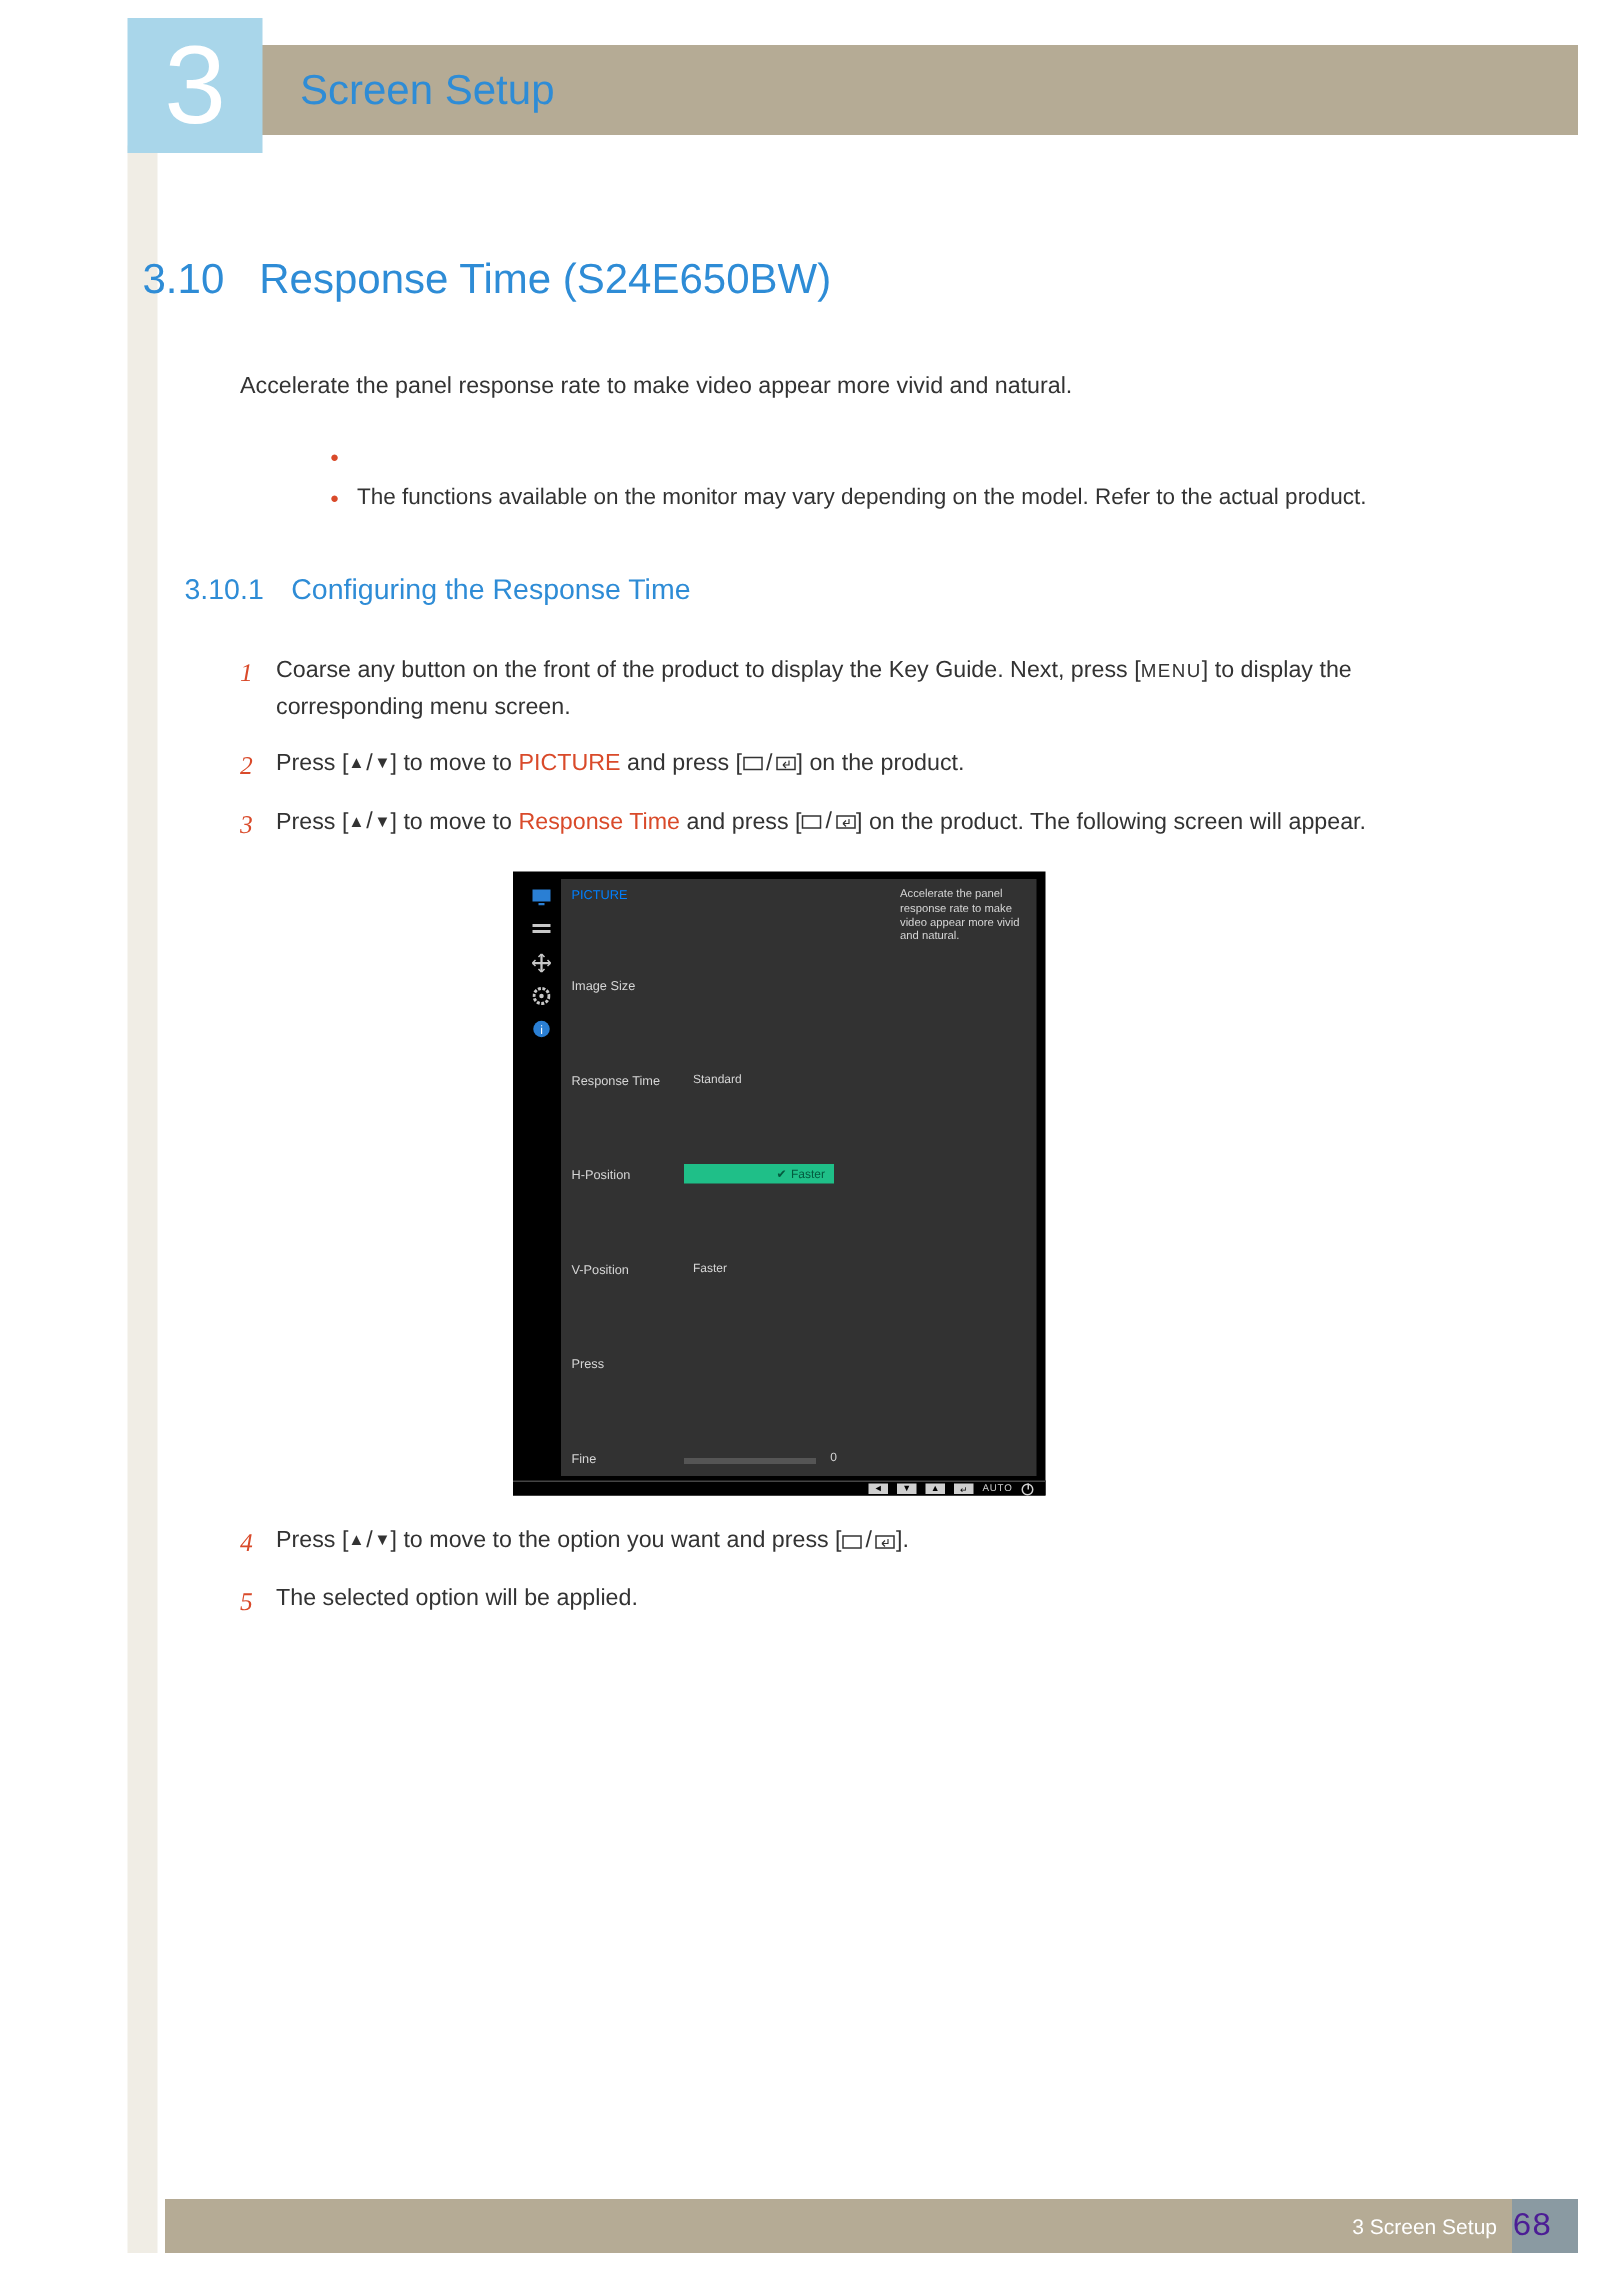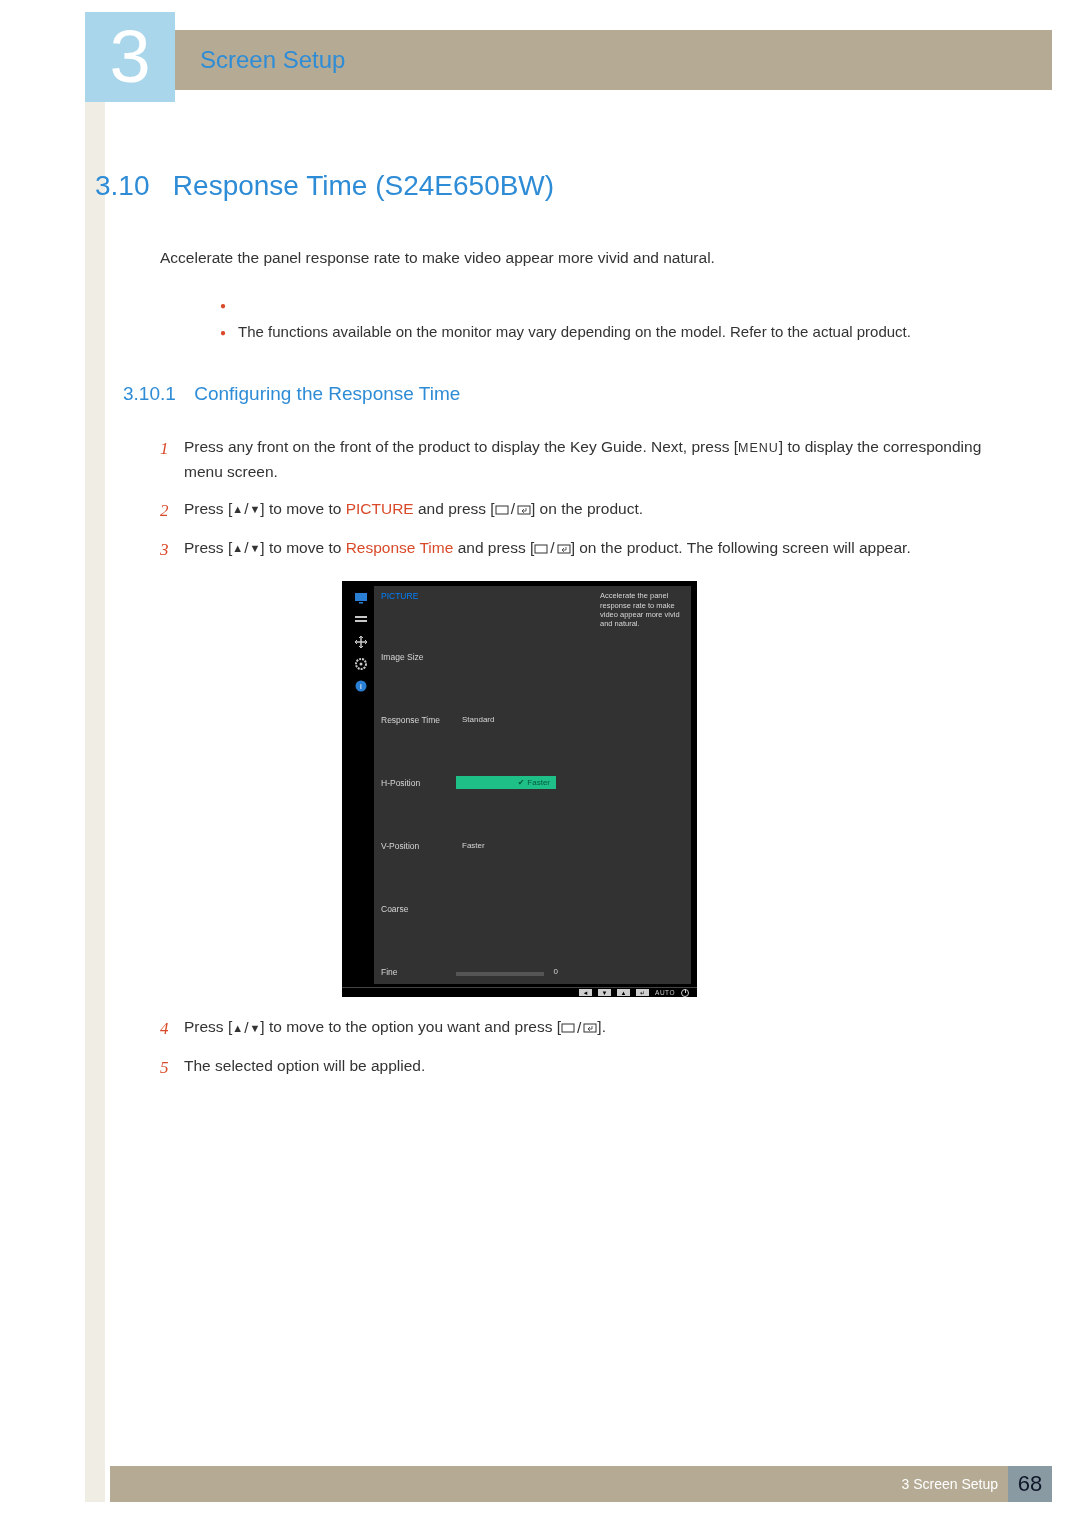--- a/index.html
+++ b/index.html
@@ -39,21 +39,21 @@
     justify-content: center;
     z-index: 2;
   }
   .chapter-num {
     font-size: 74px;
     font-weight: 400;
     color: #fff;
     line-height: 1;
   }
   .chapter-title {
-    font-size: 24px;
+    font-size: 28px;
     color: #2e8cd6;
     margin-left: 90px;
     font-weight: 400;
   }
   .content {
     position: absolute;
     top: 170px;
     left: 95px;
     right: 80px;
   }
@@ -224,23 +224,24 @@
     color: #fff;
     font-size: 14px;
     margin-right: 10px;
   }
   .page-num-box {
     background: #8a9aa2;
     height: 36px;
     width: 44px;
     display: flex;
     align-items: center;
-    justify-content: center;
-    color: #0f172a;
+    justify-content: flex-start;
+    color: #4c1d95;
     font-size: 22px;
+    font-family: Liberation Mono, monospace;
   }
   .left-stripe {
     position: absolute;
     left: 85px;
     top: 97px;
     bottom: 25px;
     width: 20px;
     background: #f0ede5;
   }
 </style>
@@ -278,21 +279,21 @@
     <div class="subsect-heading">
       <span class="subsect-num">3.10.1</span>
       <span class="subsect-title">&nbsp;&nbsp;</span>
       <span class="subsect-title">Configuring the Response Time</span>
     </div>
 
     <div class="steps">
       <div class="step-row">
         <span class="step-num">1</span>
         <span>
-          <span>Press any front on the front of the product to display the Key Guide. Next, press [</span><span class="menu-label">MENU</span><span>] to display the corresponding menu screen.</span>
+          <span>Coarse any button on the front of the product to display the Key Guide. Next, press [</span><span class="menu-label">MENU</span><span>] to display the corresponding menu screen.</span>
         </span>
       </div>
       <div class="step-row">
         <span class="step-num">2</span>
         <span>
           <span>Press [</span><span class="updn"><span class="tri">▲</span>/<span class="tri">▼</span></span><span>] to move to </span><span class="hl">PICTURE</span><span> and press [</span><span class="rect-icons"><svg width="14" height="10">
                 <rect x="1" y="1" width="12" height="8" fill="none" stroke="#333" stroke-width="1"></rect>
               </svg>/<svg width="14" height="10">
                 <rect x="1" y="1" width="12" height="8" fill="none" stroke="#333" stroke-width="1"></rect>
                 <path d="M9 3 L9 6 L5 6 M5 6 L7 4 M5 6 L7 8" fill="none" stroke="#333" stroke-width="0.8"></path>
@@ -364,21 +365,21 @@
                       <div class="osd-opt sel"><span class="osd-check">✔</span><span>Faster</span></div>
                     </span>
                 </div>
                 <div class="osd-row">
                   <span class="osd-lbl">V-Position</span>
                   <span class="osd-val">
                       <div class="osd-opt">Faster</div>
                     </span>
                 </div>
                 <div class="osd-row">
-                    <span class="osd-lbl">Coarse</span>
+                    <span class="osd-lbl">Press</span>
                   </div>
                 <div class="osd-row">
                   <span class="osd-lbl">Fine</span>
                   <span class="osd-val">
                       <div class="osd-slider">
                         <span class="osd-slider-val">0</span>
                       </div>
                     </span>
                 </div>
               </div>

